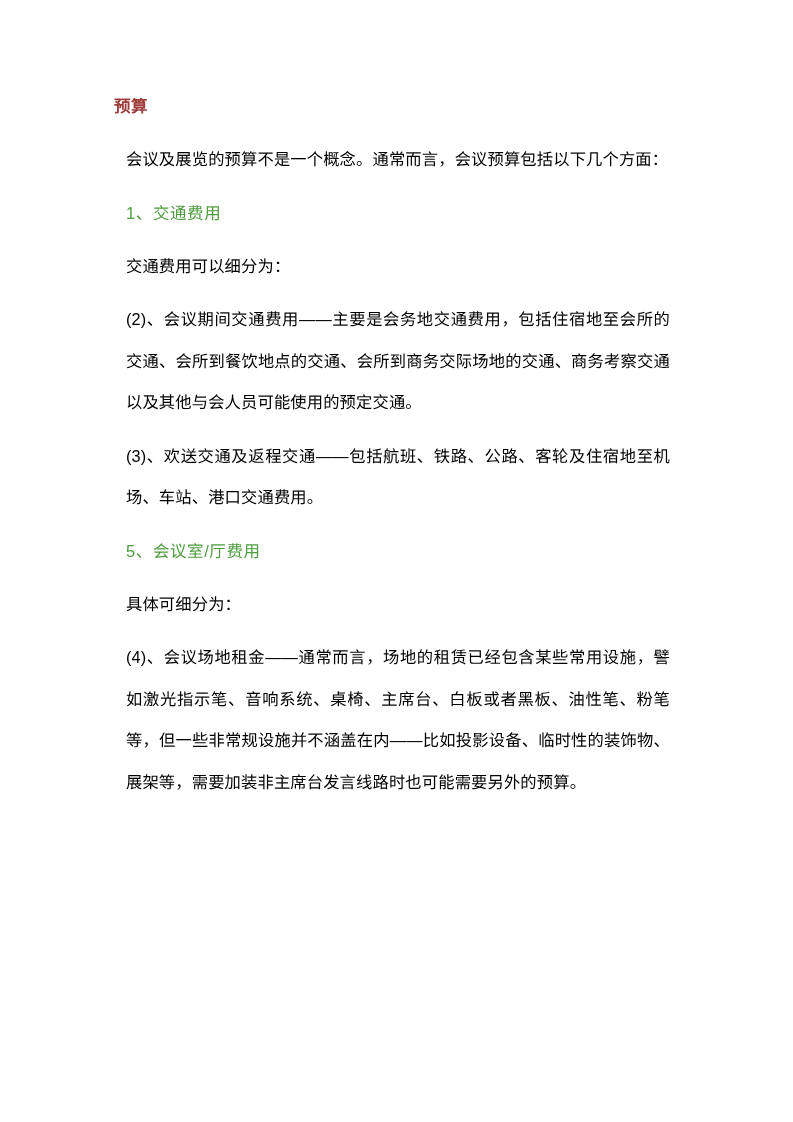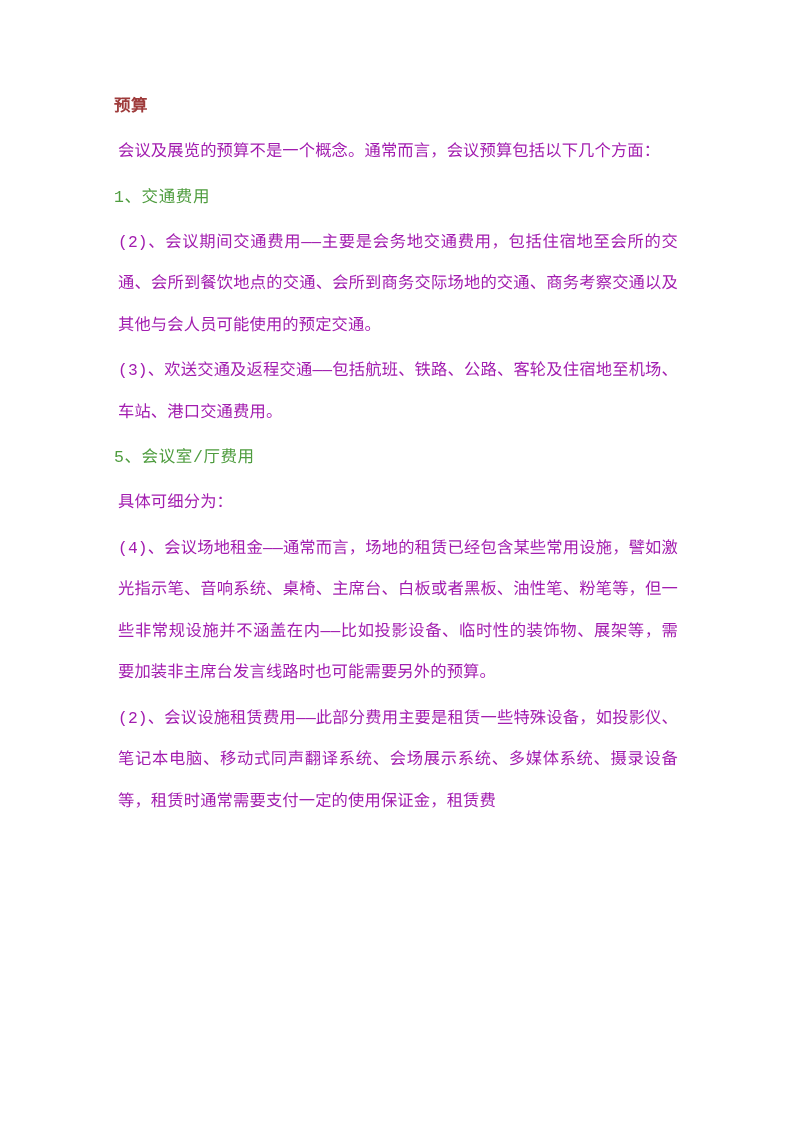--- a/index.html
+++ b/index.html
@@ -9,21 +9,21 @@
     background: #ffffff;
   }
 
   .page {
     position: relative;
     width: 733px;
     height: 1122px;
     background: #ffffff;
     overflow: hidden;
     box-sizing: border-box;
-    font-family: Liberation Mono, monospace;
+    font-family: Liberation Sans, sans-serif;
   }
 
   .content {
     position: absolute;
     left: 114px;
     top: 86px;
     width: 568px;
   }
 
   
@@ -36,31 +36,31 @@
     letter-spacing: 0.5px;
     white-space: nowrap;
   }
 
   
   .section-heading {
     color: #4e9c3e;
     font-size: 16.5px;
     font-weight: normal;
     line-height: 41px;
-    margin: 0;
+    margin: 12px;
     letter-spacing: 0.6px;
     white-space: nowrap;
   }
 
   
   .para {
-    color: #a21caf;
+    color: #000000;
     font-size: 16.3px;
     line-height: 41.5px;
-    margin: 4px;
+    margin: 12px;
     text-align: justify;
     text-justify: inter-ideograph;
     letter-spacing: 0.15px;
     word-break: break-all;
   }
 
   .para.last-clipped {
     max-height: 124px;
     overflow: hidden;
   }
@@ -70,28 +70,28 @@
 
 <div class="page">
   <div class="content">
 
     <h1 class="doc-title">预算</h1>
 
     <p class="para">会议及展览的预算不是一个概念。通常而言，会议预算包括以下几个方面：</p>
 
     <h2 class="section-heading">1、交通费用</h2>
 
+    <p class="para">交通费用可以细分为：</p>
 
 
     <p class="para">(2)、会议期间交通费用——主要是会务地交通费用，包括住宿地至会所的交通、会所到餐饮地点的交通、会所到商务交际场地的交通、商务考察交通以及其他与会人员可能使用的预定交通。</p>
 
     <p class="para">(3)、欢送交通及返程交通——包括航班、铁路、公路、客轮及住宿地至机场、车站、港口交通费用。</p>
 
     <h2 class="section-heading">5、会议室/厅费用</h2>
 
     <p class="para">具体可细分为：</p>
 
     <p class="para">(4)、会议场地租金——通常而言，场地的租赁已经包含某些常用设施，譬如激光指示笔、音响系统、桌椅、主席台、白板或者黑板、油性笔、粉笔等，但一些非常规设施并不涵盖在内——比如投影设备、临时性的装饰物、展架等，需要加装非主席台发言线路时也可能需要另外的预算。</p>
 
-    <p class="para last-clipped">(2)、会议设施租赁费用——此部分费用主要是租赁一些特殊设备，如投影仪、笔记本电脑、移动式同声翻译系统、会场展示系统、多媒体系统、摄录设备等，租赁时通常需要支付一定的使用保证金，租赁费</p>
 
   </div>
 </div>
 
 </body></html>

